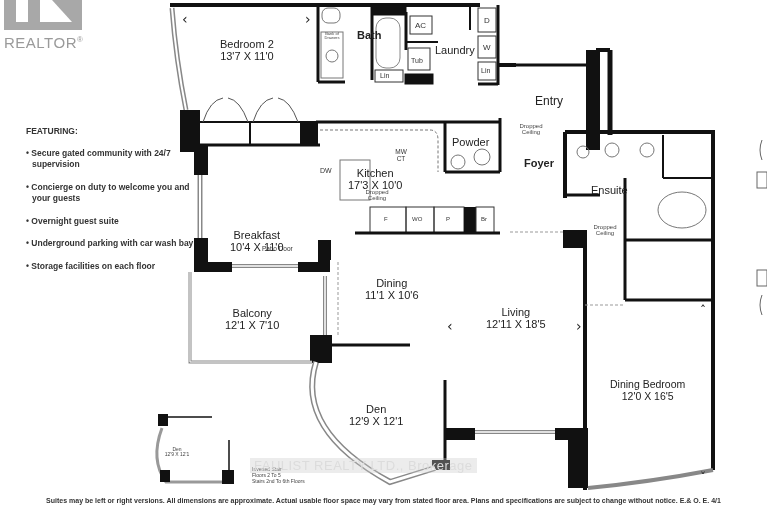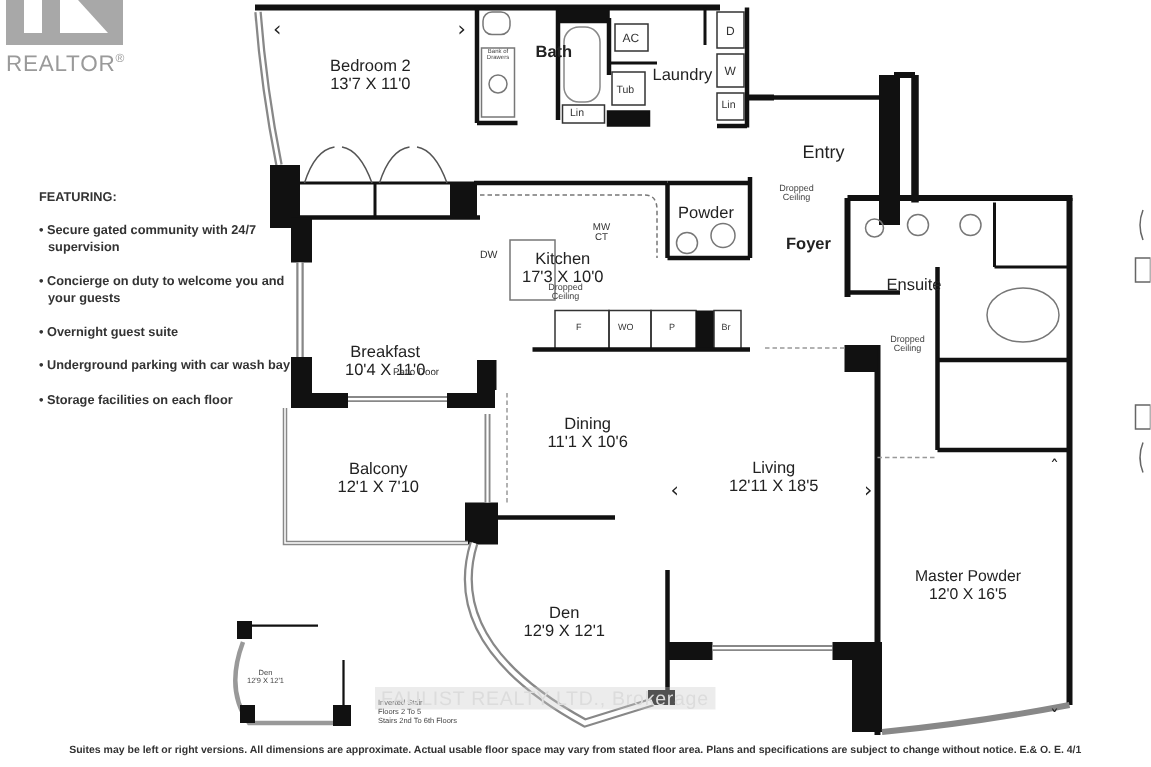--- a/index.html
+++ b/index.html
@@ -206,21 +206,21 @@
 </div>
 <div class="room" style="left:225px;top:307px;">
   <span>Balcony</span>
   <span class="dim">12'1 X 7'10</span>
 </div>
 <div class="room" style="left:349px;top:403px;">
   <span>Den</span>
   <span class="dim">12'9 X 12'1</span>
 </div>
 <div class="room" style="left:610px;top:378px;font-size:10.5px;">
-  <span>Master Powder</span>
+  <span>Dining Bedroom</span>
   <span class="dim">12'0 X 16'5</span>
 </div>
 
 <div class="small" style="left:415px;top:21px;">AC</div>
 <div class="small" style="left:484px;top:16px;">D</div>
 <div class="small" style="left:483px;top:43px;">W</div>
 <div class="small" style="left:411px;top:57px;font-size:7px;">Tub</div>
 <div class="small" style="left:380px;top:72px;font-size:7px;">Lin</div>
 <div class="small" style="left:481px;top:67px;font-size:7px;">Lin</div>
 <div class="small" style="left:320px;top:167px;font-size:7px;">DW</div>

